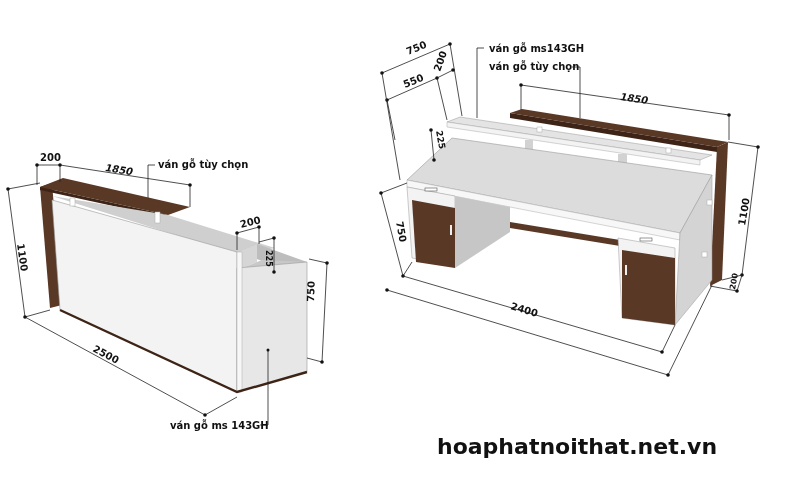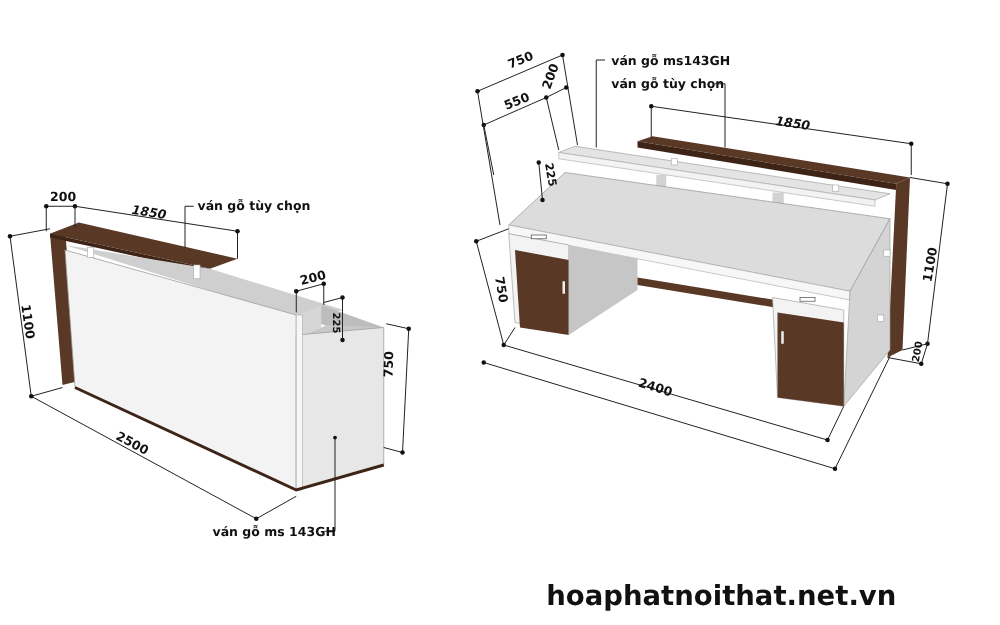--- a/index.html
+++ b/index.html
@@ -1,21 +1,21 @@
 <!DOCTYPE html>
 <html><head>
 <meta charset="utf-8">
 <style>
   html, body { margin: 0; padding: 0; background: #ffffff; }
   body { width: 800px; height: 500px; position: relative; overflow: hidden; font-family: "DejaVu Sans", sans-serif; }
   svg { position: absolute; left: 0; top: 0; }
   .dim { font-family: "DejaVu Sans", sans-serif; font-size: 10px; font-weight: bold; fill: #111; }
   .dimi { font-family: "DejaVu Sans", sans-serif; font-size: 10px; font-weight: bold; font-style: italic; fill: #111; }
   .lbl { font-family: "DejaVu Sans", sans-serif; font-size: 10px; font-weight: bold; fill: #111; }
-  .site { position: absolute; left: 437px; top: 434px; font-family: "DejaVu Sans", sans-serif; font-size: 22px; font-weight: bold; color: #111; letter-spacing: 0px; margin-top: 31px; }
+  .site { position: absolute; left: 437px; top: 434px; font-family: "DejaVu Sans", sans-serif; font-size: 22px; font-weight: bold; color: #111; letter-spacing: 0px; }
   .ln { stroke: #222; stroke-width: 0.8; fill: none; }
   .dot { fill: #111; }
 </style>
 </head>
 <body>
 
 <svg width="800" height="500" viewBox="0 0 800 500">
 
   <g>
 

